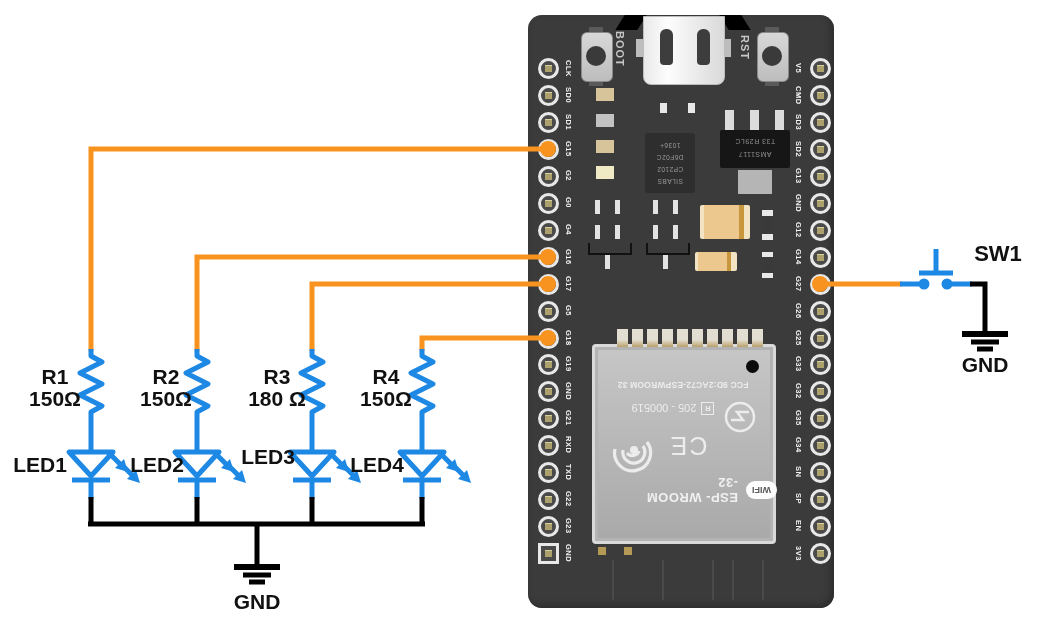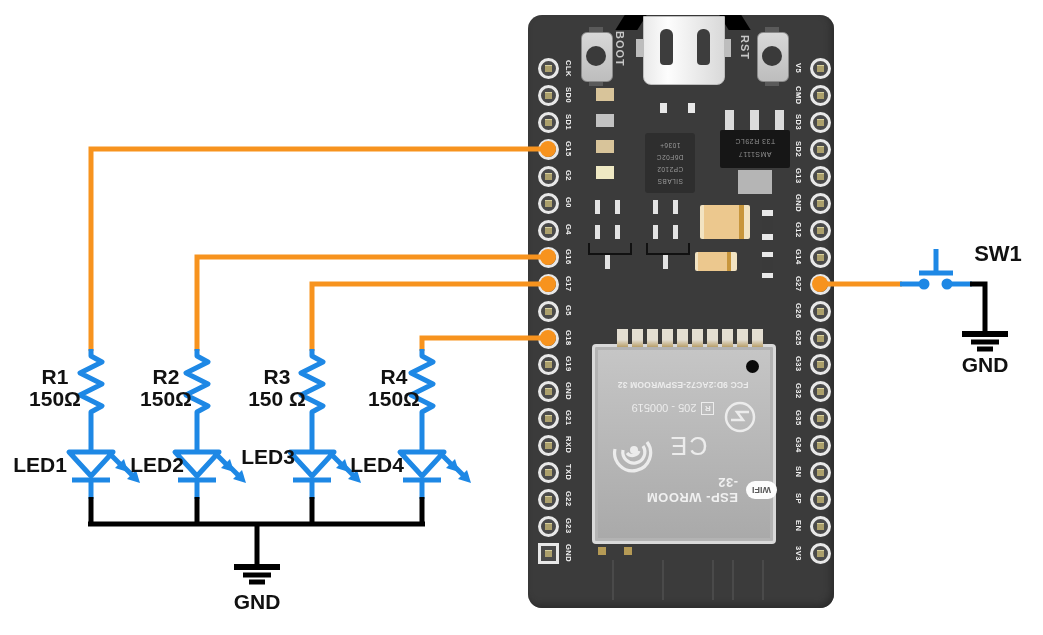--- a/index.html
+++ b/index.html
@@ -414,23 +414,23 @@
   <div class="clabel rlabel" style="left:10px;top:366px;">
     <div>R1</div>
     <div>150Ω</div>
   </div>
   <div class="clabel rlabel" style="left:121px;top:366px;">
     <div>R2</div>
     <div>150Ω</div>
   </div>
   <div class="clabel rlabel" style="left:232px;top:366px;">
     <div>R3</div>
-    <div>150 Ω</div>
+    <div>180 Ω</div>
   </div>
-  <div class="clabel rlabel" style="left:349px;top:366px;">
+  <div class="clabel rlabel" style="left:341px;top:366px;">
     <div>R4</div>
     <div>150Ω</div>
   </div>
 
   <div class="clabel ledlabel" style="left:0px;top:454px;">LED1</div>
   <div class="clabel ledlabel" style="left:117px;top:454px;">LED2</div>
   <div class="clabel ledlabel" style="left:228px;top:446px;">LED3</div>
   <div class="clabel ledlabel" style="left:337px;top:454px;">LED4</div>
 
   <div class="clabel gndlabel" style="left:222px;top:591px;">GND</div>

